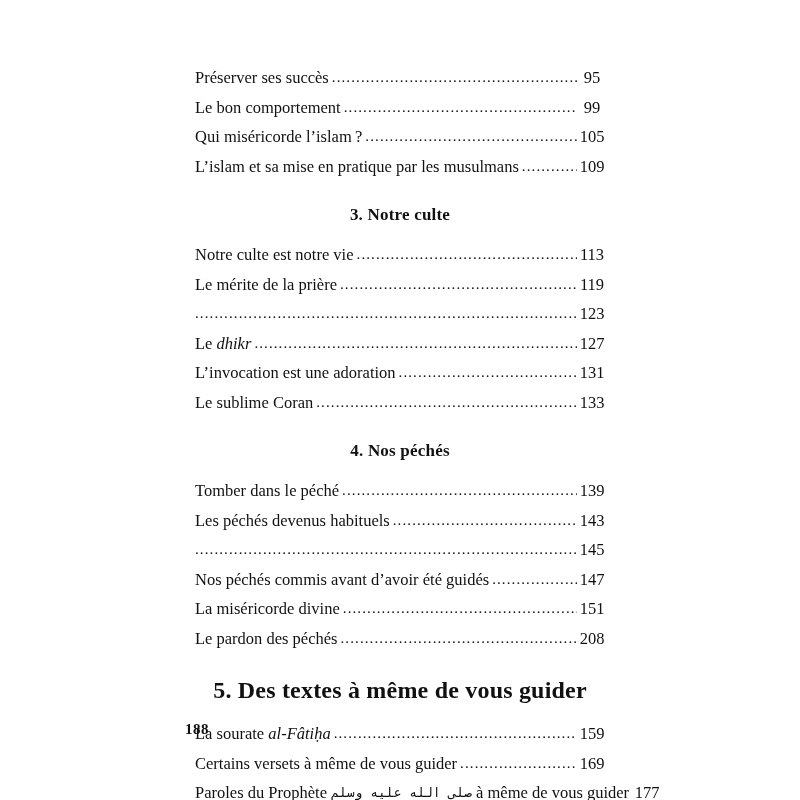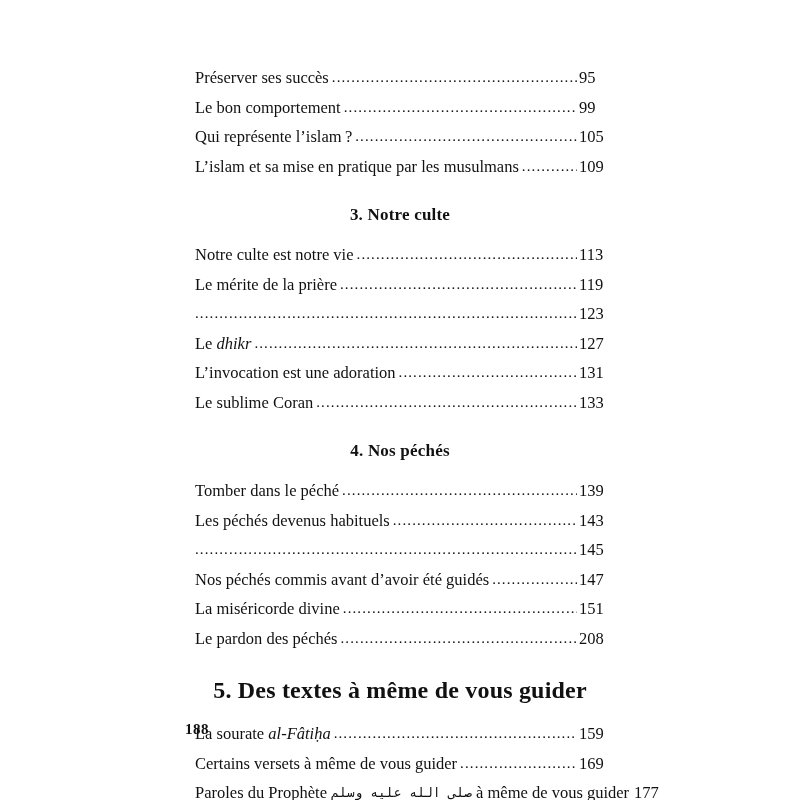--- a/index.html
+++ b/index.html
@@ -42,21 +42,21 @@
     white-space: nowrap;
     letter-spacing: 1.1px;
     font-size: 15px;
     position: relative;
     top: -1px;
     color: #111;
   }
   .entry .page-num {
     flex: 0 0 auto;
     padding-left: 2px;
-    text-align: left;
+    text-align: center;
     min-width: 26px;
   }
   .section-head {
     text-align: center;
     font-weight: bold;
     font-size: 17px;
     margin: 30px 0 22px 0;
     letter-spacing: 0.2px;
   }
   .section-head.wide {
@@ -94,21 +94,21 @@
         <span class="title">Préserver ses succès</span>
         <span class="dots">...................................................................................................................</span>
         <span class="page-num">95</span>
       </div>
       <div class="entry">
         <span class="title">Le bon comportement</span>
         <span class="dots">...................................................................................................................</span>
         <span class="page-num">99</span>
       </div>
       <div class="entry">
-        <span class="title">Qui représente l’islam ?</span>
+        <span class="title">Qui miséricorde l’islam ?</span>
         <span class="dots">...................................................................................................................</span>
         <span class="page-num">105</span>
       </div>
       <div class="entry">
         <span class="title">L’islam et sa mise en pratique par les musulmans</span>
         <span class="dots">...................................................................................................................</span>
         <span class="page-num">109</span>
       </div>
     </div>
 

